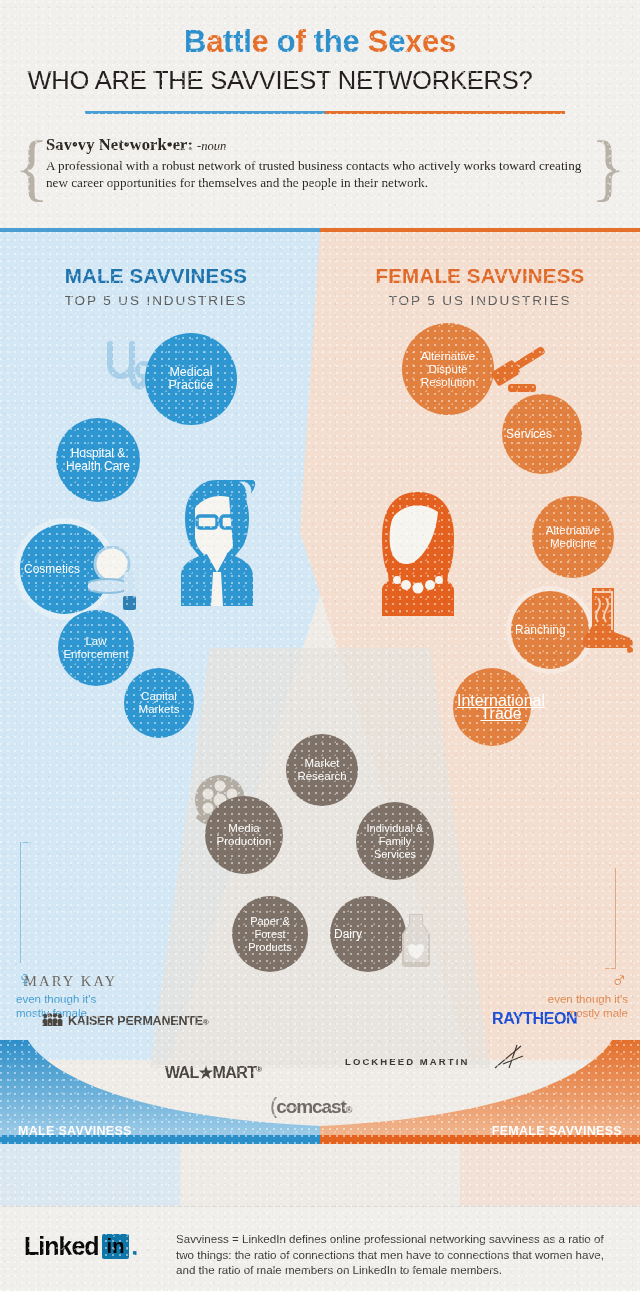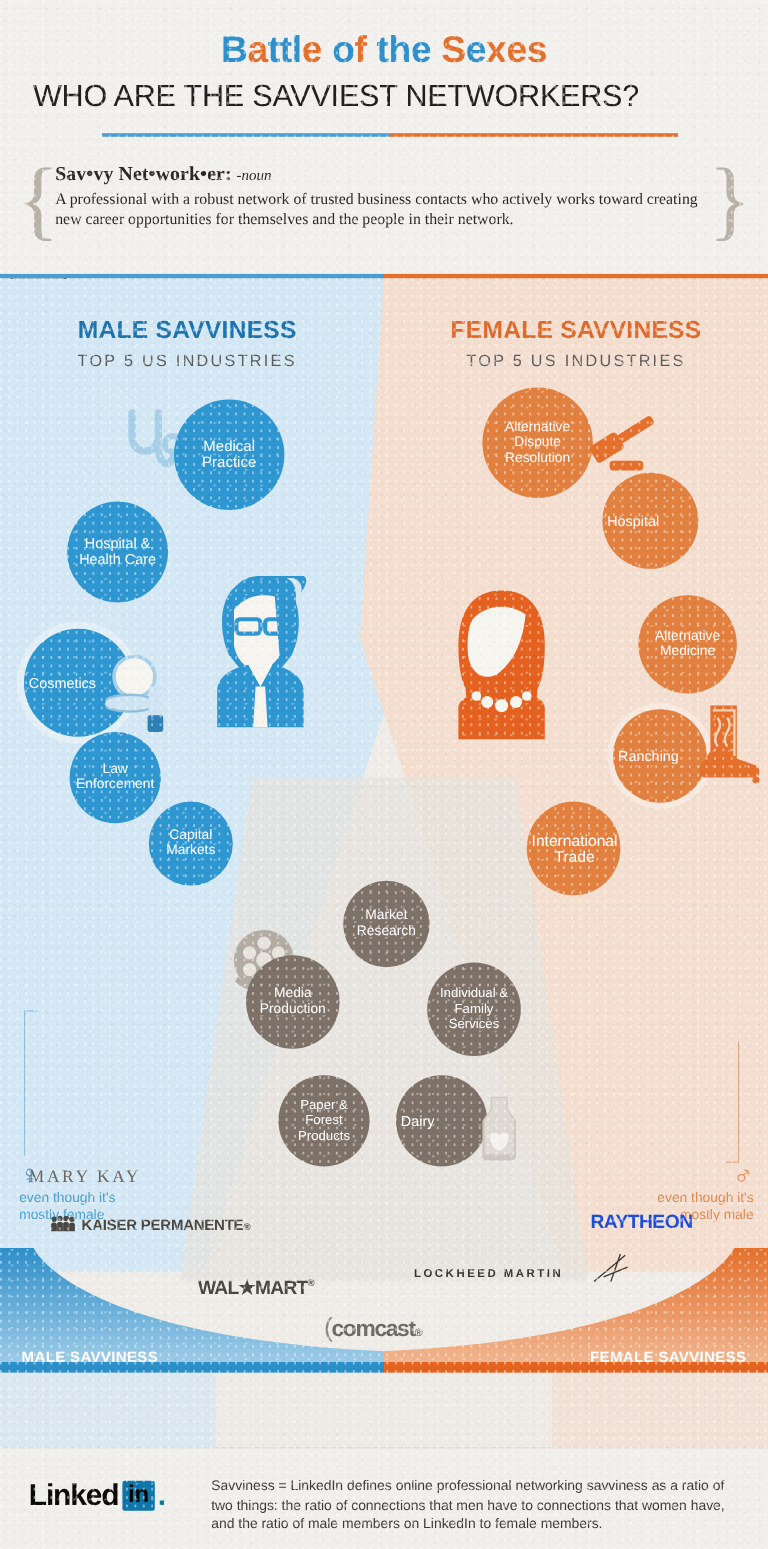--- a/index.html
+++ b/index.html
@@ -240,38 +240,38 @@
     </div>
     <svg class="figure" style="left:488px;top:112px;" width="68" height="62" viewBox="0 0 68 62">
       <g transform="rotate(-32 34 31)">
         <rect x="6" y="16" width="26" height="16" rx="3" fill="#e4702c"></rect>
         <rect x="30" y="20" width="34" height="8" rx="3" fill="#e4702c"></rect>
       </g>
       <rect x="20" y="44" width="28" height="8" rx="3" fill="#e4702c"></rect>
     </svg>
 
     <div class="bub orange" style="left:502px;top:166px;width:80px;height:80px;font-size:12px;">
-      <span>Hospital</span>
+      <span>Services</span>
     </div>
     <div class="bub orange" style="left:532px;top:268px;width:82px;height:82px;font-size:11.5px;">
       <span>Alternative Medicine</span>
     </div>
     <div class="halo" style="left:506px;top:358px;width:88px;height:88px;"></div>
     <div class="bub orange" style="left:511px;top:363px;width:78px;height:78px;font-size:12px;">
       <span>Ranching</span>
     </div>
     <svg class="figure" style="left:578px;top:358px;" width="56" height="76" viewBox="0 0 56 76">
       <path d="M14,2 L36,2 L36,46 L52,52 C56,54 56,62 50,62 L10,62 C6,62 4,58 6,52 L14,40 Z" fill="#e4702c"></path>
       <path d="M16,6 L34,6 L34,44" fill="none" stroke="#f6d3ba" stroke-width="2"></path>
       <path d="M20,12 q4,6 0,12 q-4,6 0,12" fill="none" stroke="#f6d3ba" stroke-width="2"></path>
       <path d="M28,12 q4,6 0,12 q-4,6 0,12" fill="none" stroke="#f6d3ba" stroke-width="2"></path>
       <circle cx="52" cy="64" r="3" fill="#e4702c"></circle>
     </svg>
 
-    <div class="bub orange" style="left:439px;top:440px;width:78px;height:78px;font-size:13px;">
+    <div class="bub orange" style="left:453px;top:440px;width:78px;height:78px;font-size:16px;text-decoration:underline;">
       <span>International Trade</span>
     </div>
 
     
     <svg class="figure" style="left:366px;top:262px;" width="104" height="128" viewBox="0 0 104 128">
       <path d="M52,2 C26,2 16,22 16,48 C16,64 18,76 22,84 L82,84 C86,76 88,64 88,48 C88,22 78,2 52,2 Z" fill="#e5611f"></path>
       <path d="M28,26 C38,14 58,12 72,22 C70,44 62,62 48,72 C36,78 26,70 24,56 C23,44 24,32 28,26 Z" fill="#f6f4ef"></path>
       <path d="M22,80 C22,98 26,106 34,110 L70,110 C78,106 82,98 82,80 Z" fill="#e5611f"></path>
       <path d="M16,100 C16,92 28,88 38,86 L52,100 L66,86 C76,88 88,92 88,100 L88,126 L16,126 Z" fill="#e5611f"></path>
       <circle cx="40" cy="95" r="5" fill="#f6f4ef"></circle>

